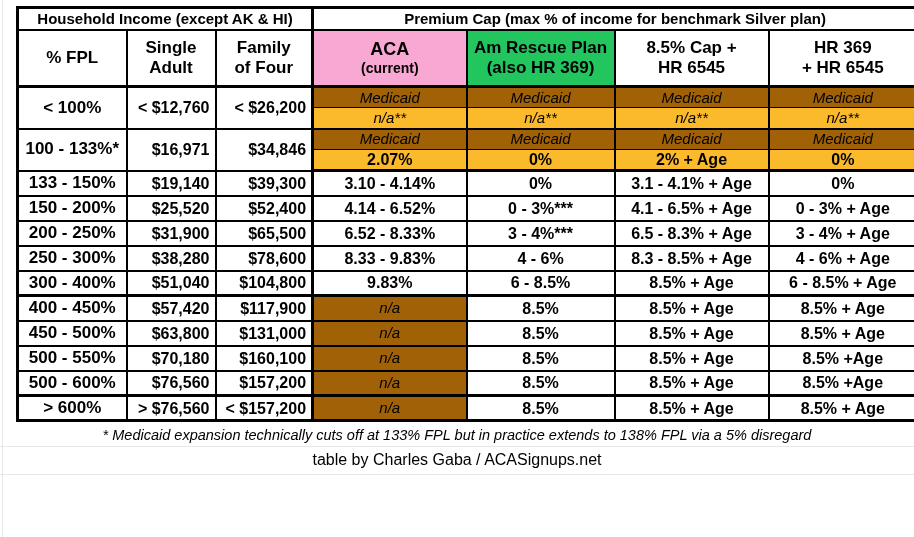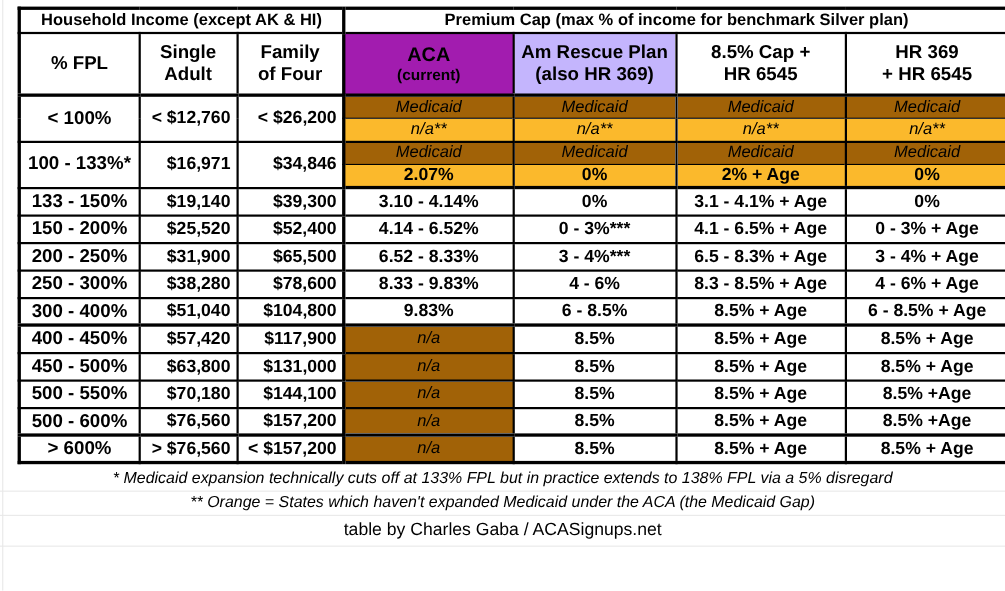--- a/index.html
+++ b/index.html
@@ -23,22 +23,22 @@
   tr.gh-row  { height:22px; }
   tr.ch-row  { height:57px; }
   tr.sub-row { height:21px; }
   tr.d-row   { height:25px; }
 
   .gh   { font-size:15px; }
   .ch   { font-size:17px; line-height:1.18; }
   .sub2 { font-size:14px; display:block; }
   .big  { font-size:18px; display:block; }
 
-  .green  { background:#a21caf; }
-  .yellow { background:#c4b5fd; }
+  .green  { background:#f9a8d4; }
+  .yellow { background:#22c55e; }
   .orange { background:#fbb92c; }
   .grayc  { background:#a16207; font-style:italic; font-weight:normal; font-size:15px; }
 
   .it     { font-style:italic; font-weight:normal; font-size:15px; }
   .money  { text-align:right; padding-right:5px;border-radius:13px; }
   .fpl    { font-size:17px;margin-left:28px; }
 
   .br3 { border-right-width:3px; }
   .bb3 { border-bottom-width:3px; }
   .split-top    { border-bottom:1px solid #000; }
@@ -196,21 +196,21 @@
     <td class="money">$63,800</td>
     <td class="money br3">$131,000</td>
     <td class="grayc">n/a</td>
     <td>8.5%</td>
     <td>8.5% + Age</td>
     <td>8.5% + Age</td>
   </tr>
   <tr class="d-row">
     <td class="fpl">500 - 550%</td>
     <td class="money">$70,180</td>
-    <td class="money br3">$144,100</td>
+    <td class="money br3">$160,100</td>
     <td class="grayc">n/a</td>
     <td>8.5%</td>
     <td>8.5% + Age</td>
     <td>8.5% +Age</td>
   </tr>
   <tr class="d-row">
     <td class="fpl bb3">500 - 600%</td>
     <td class="money bb3">$76,560</td>
     <td class="money br3 bb3">$157,200</td>
     <td class="grayc bb3">n/a</td>
@@ -225,16 +225,15 @@
     <td class="grayc">n/a</td>
     <td>8.5%</td>
     <td>8.5% + Age</td>
     <td>8.5% + Age</td>
   </tr>
 </tbody>
   </table>
 
 <div class="footer">
   <div class="fnrow">* Medicaid expansion technically cuts off at 133% FPL but in practice extends to 138% FPL via a 5% disregard</div>
-  <div class="fnrow">** Orange = States which haven't expanded Medicaid under the ACA (the Medicaid Gap)</div>
   <div class="credit-row">table by Charles Gaba / ACASignups.net</div>
 
 </div>
 
 </body></html>

